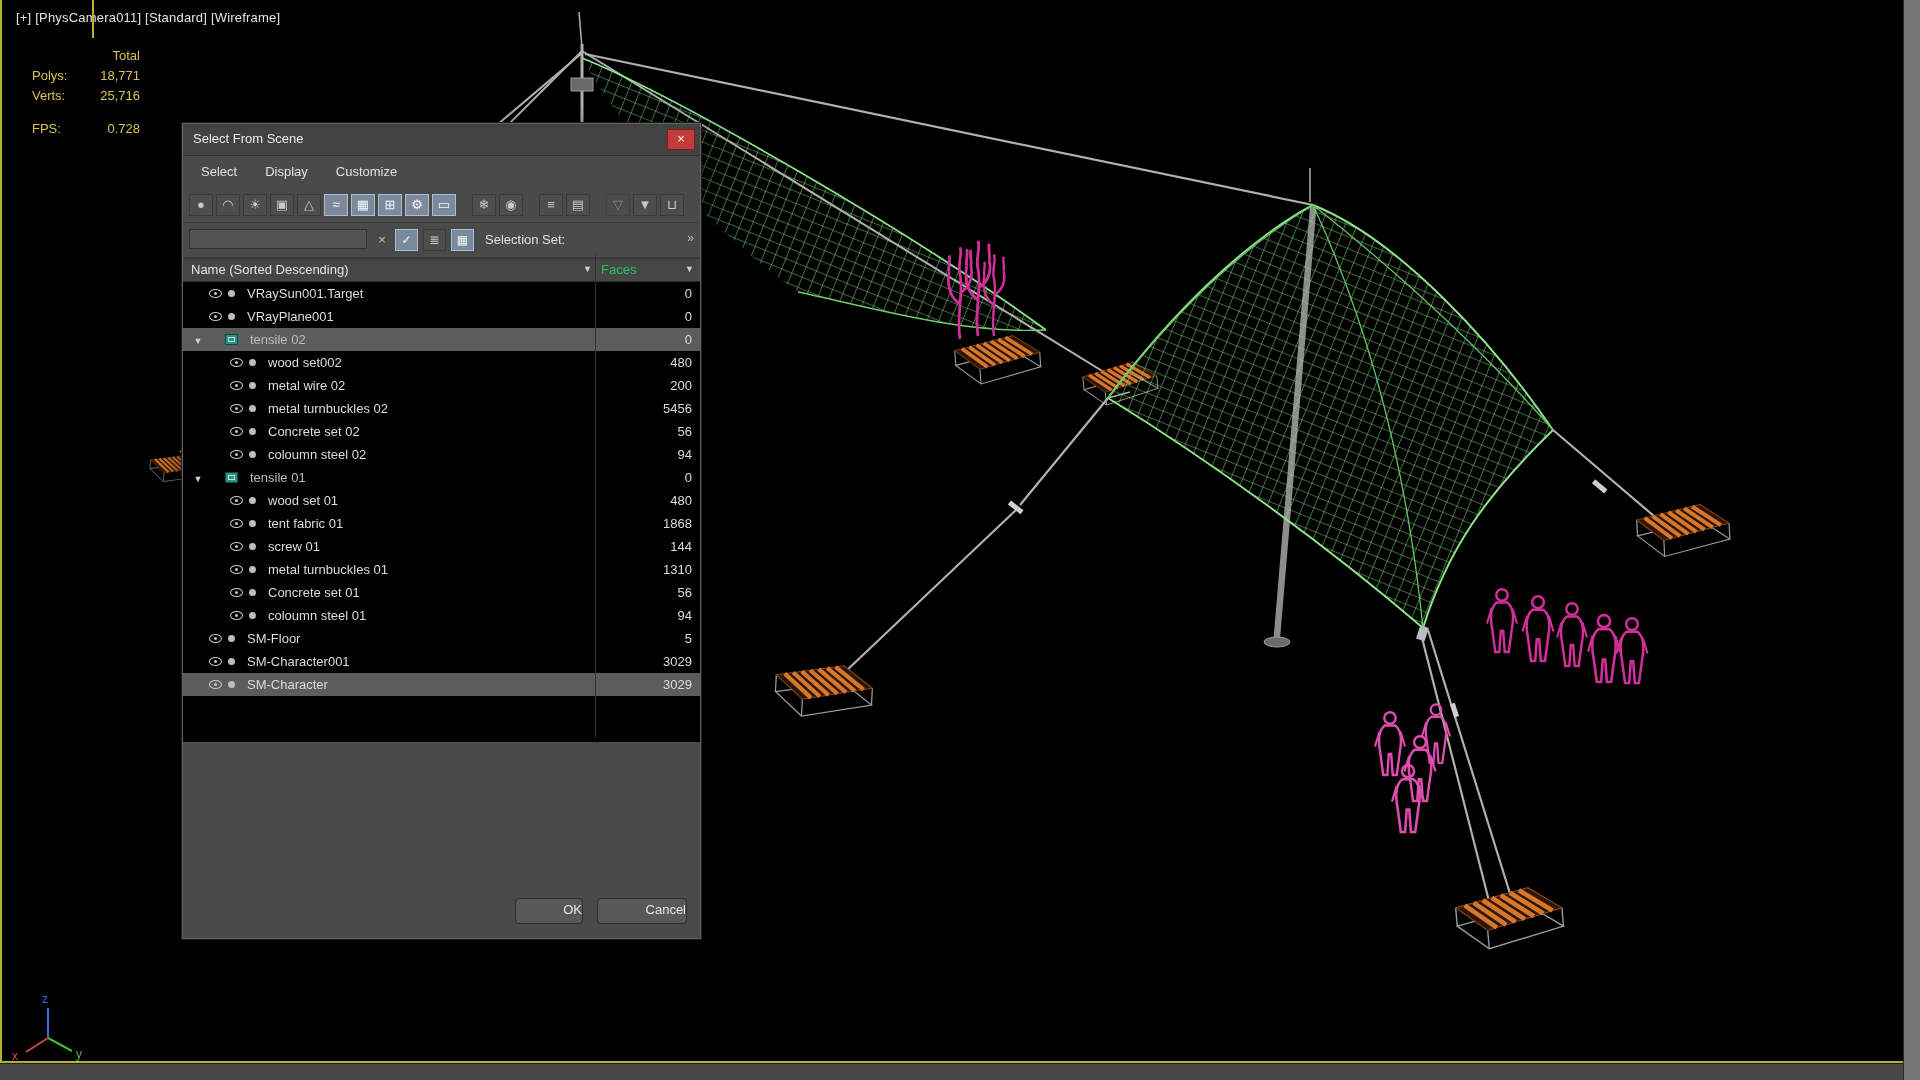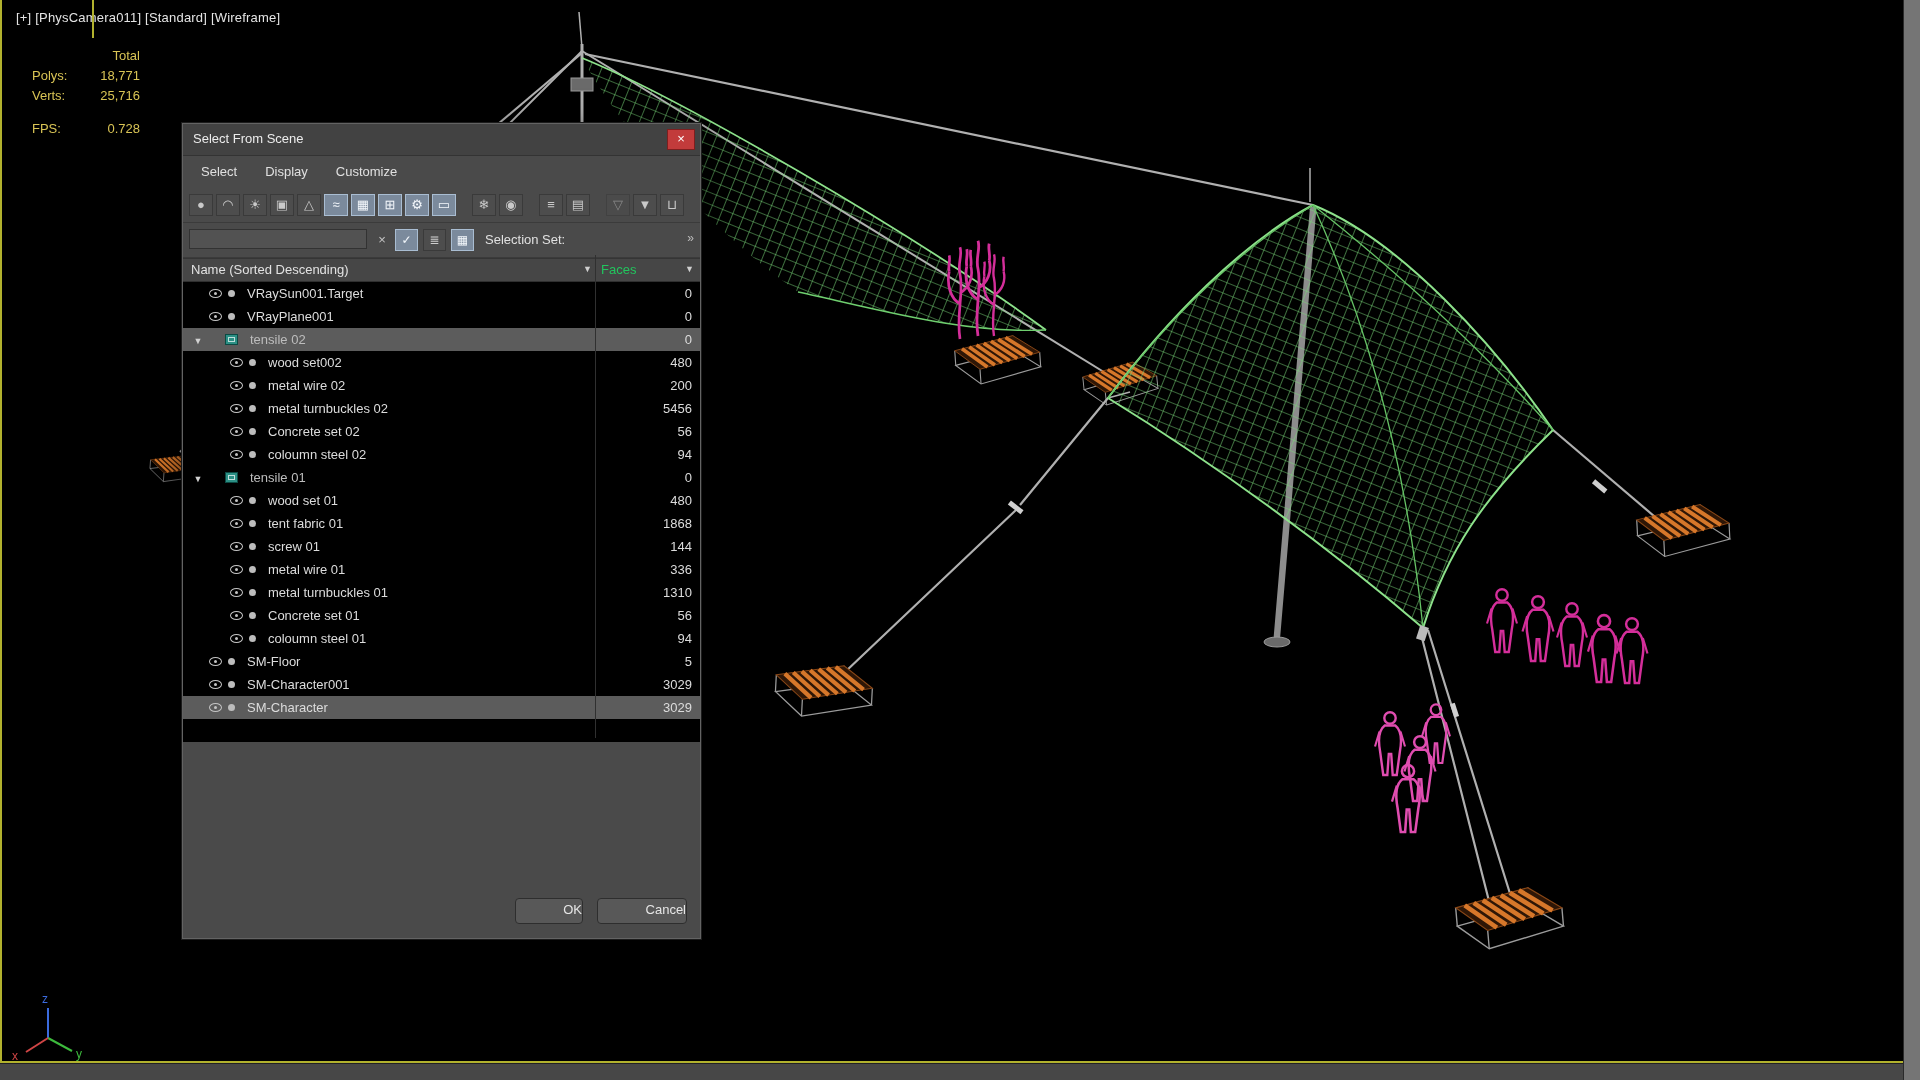--- a/index.html
+++ b/index.html
@@ -331,27 +331,20 @@
 
     <span class="eye"></span>
     <span class="dotic"></span>
     <span class="rname">screw 01</span>
     <span class="rfaces">144</span>
   </div>
         <div class="lrow object lvl1">
 
     <span class="eye"></span>
     <span class="dotic"></span>
-    <span class="rname">metal wire 01</span>
-    <span class="rfaces">336</span>
-  </div>
-        <div class="lrow object lvl1">
-
-    <span class="eye"></span>
-    <span class="dotic"></span>
     <span class="rname">metal turnbuckles 01</span>
     <span class="rfaces">1310</span>
   </div>
         <div class="lrow object lvl1">
 
     <span class="eye"></span>
     <span class="dotic"></span>
     <span class="rname">Concrete set 01</span>
     <span class="rfaces">56</span>
   </div>

